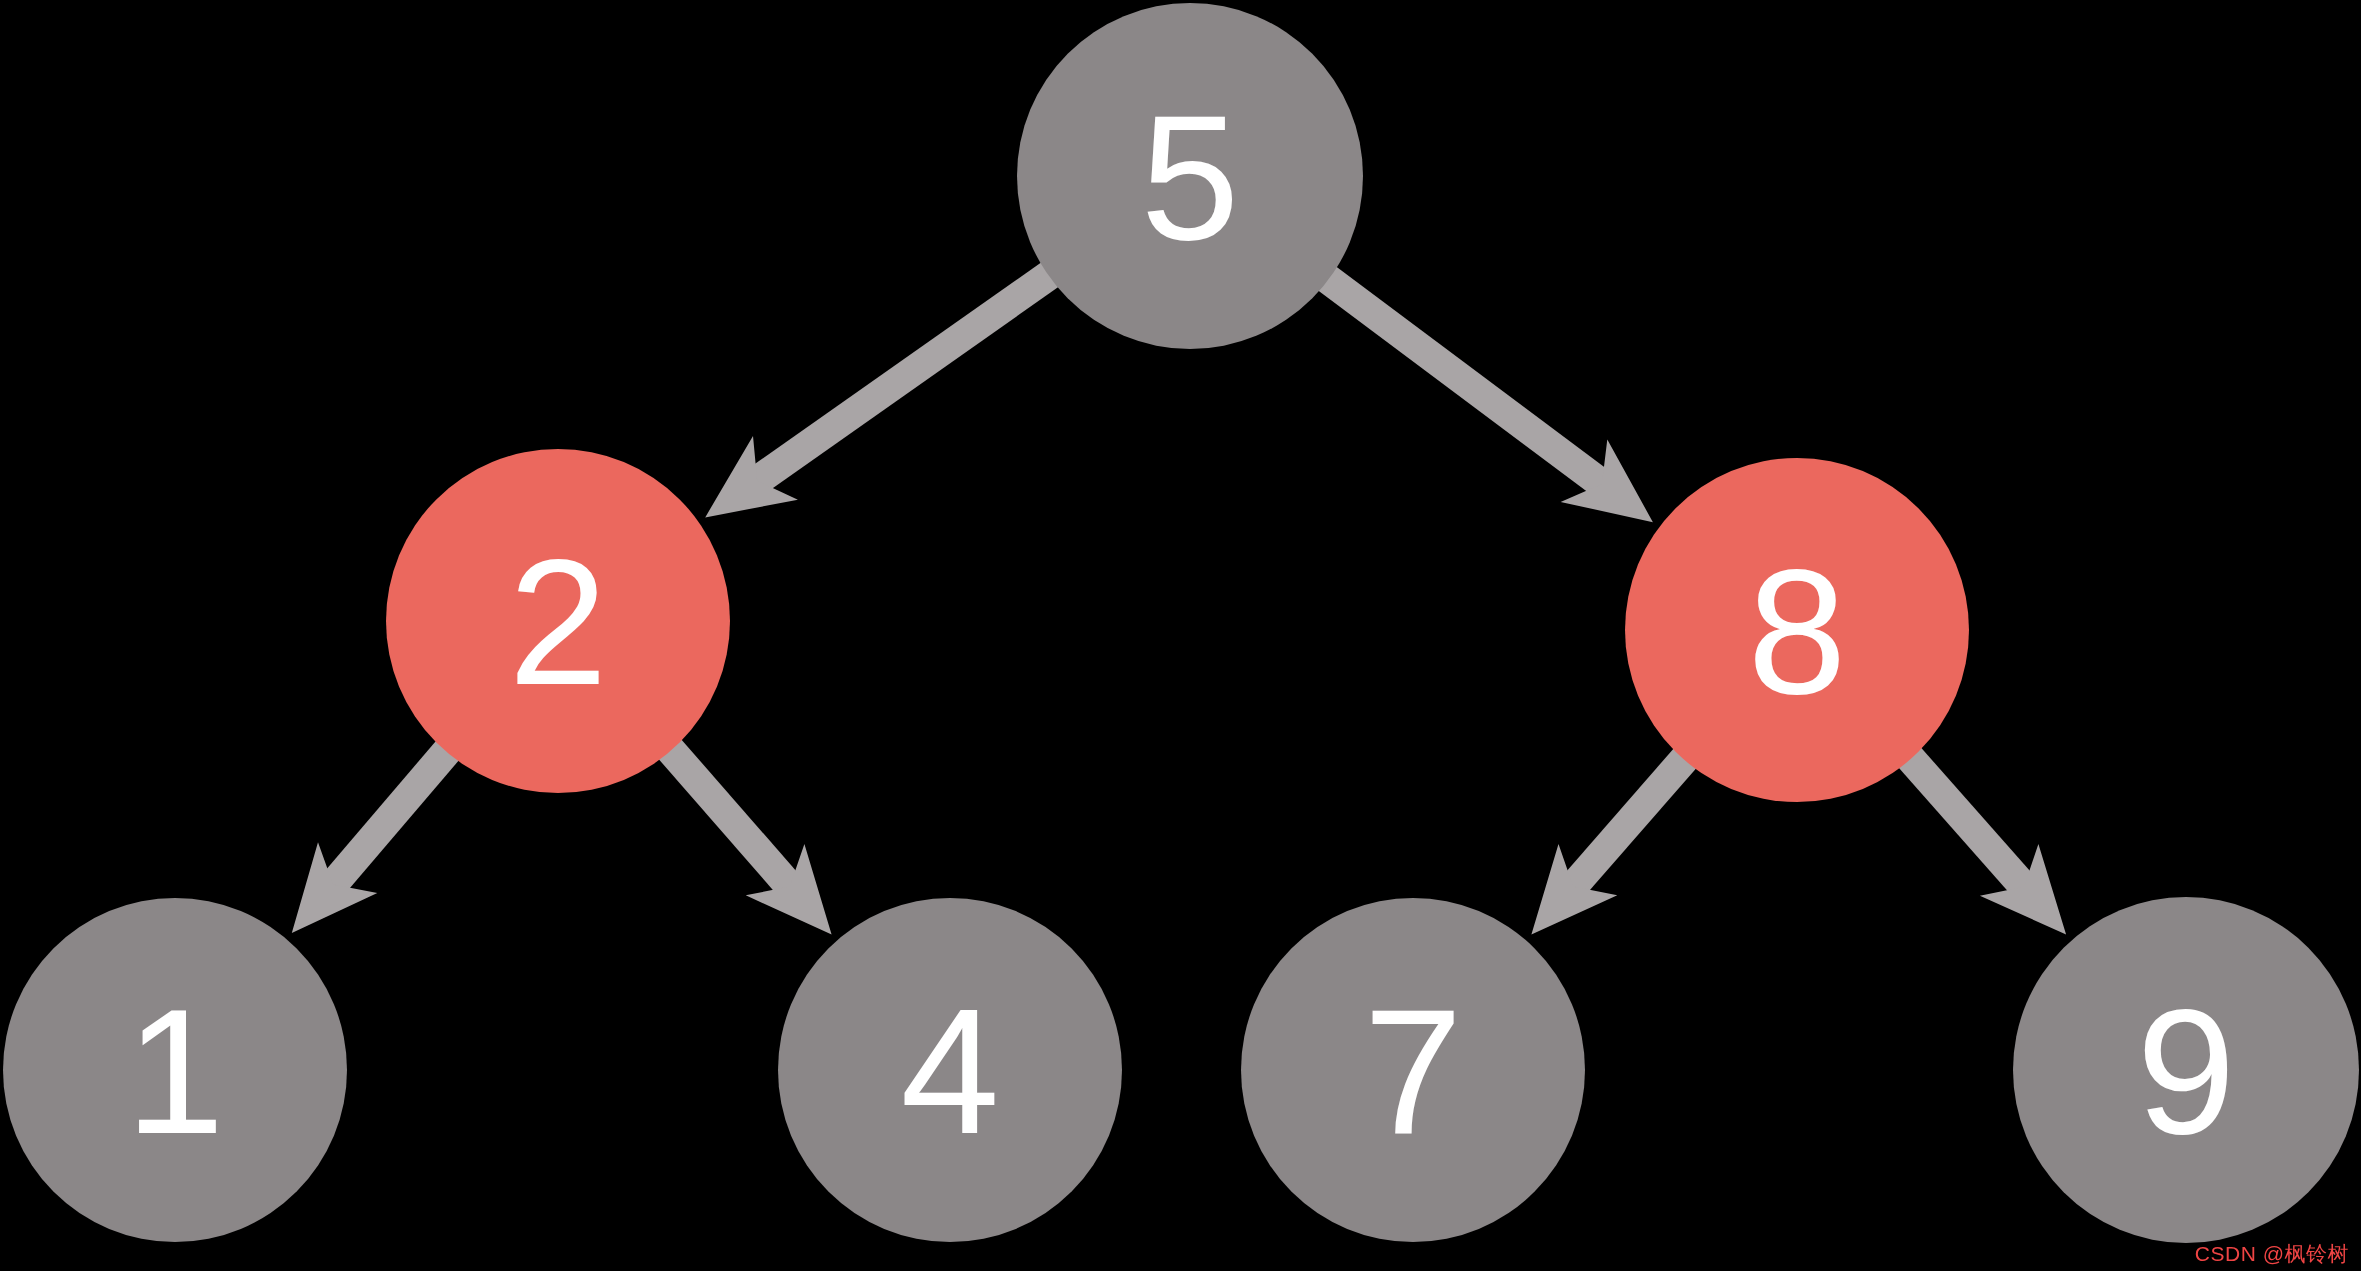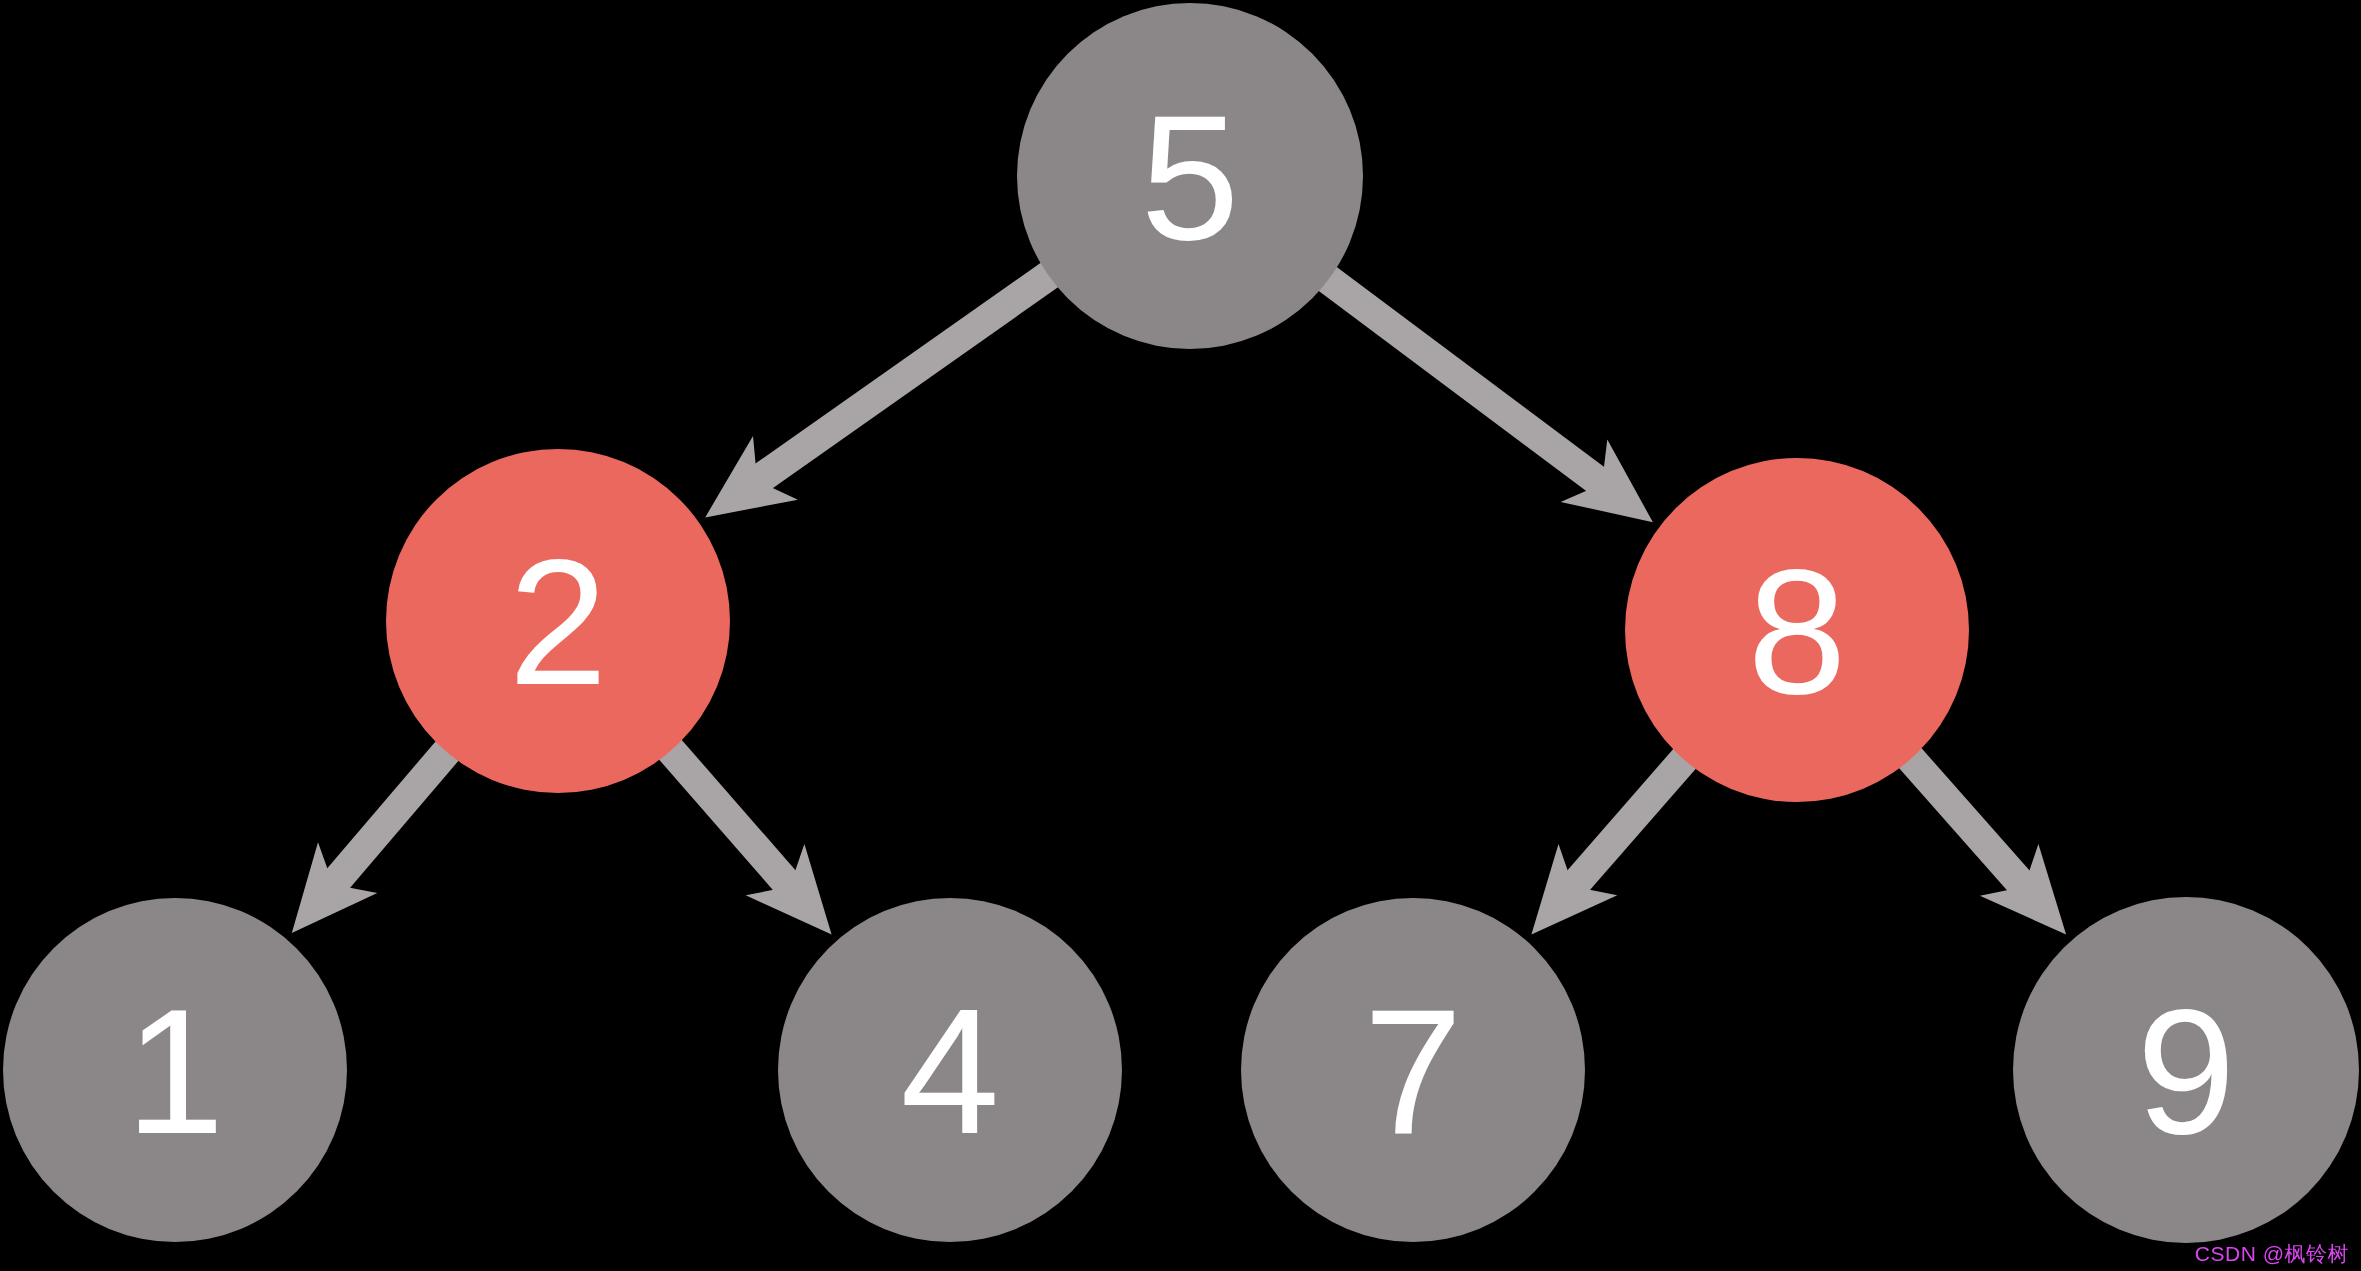--- a/index.html
+++ b/index.html
@@ -15,21 +15,21 @@
   .stage svg {
     display: block;
   }
   .watermark {
     position: absolute;
     right: 12px;
     bottom: 7px;
     font-family: "Liberation Sans", sans-serif;
     font-size: 21px;
     line-height: 1;
-    color: #d946ef;
+    color: #ef4444;
     letter-spacing: 0.5px;
     user-select: none;
   }
   text.node-label {
     font-family: "Liberation Sans", sans-serif;
     font-weight: 400;
   }
 </style>
 </head>
 <body>

